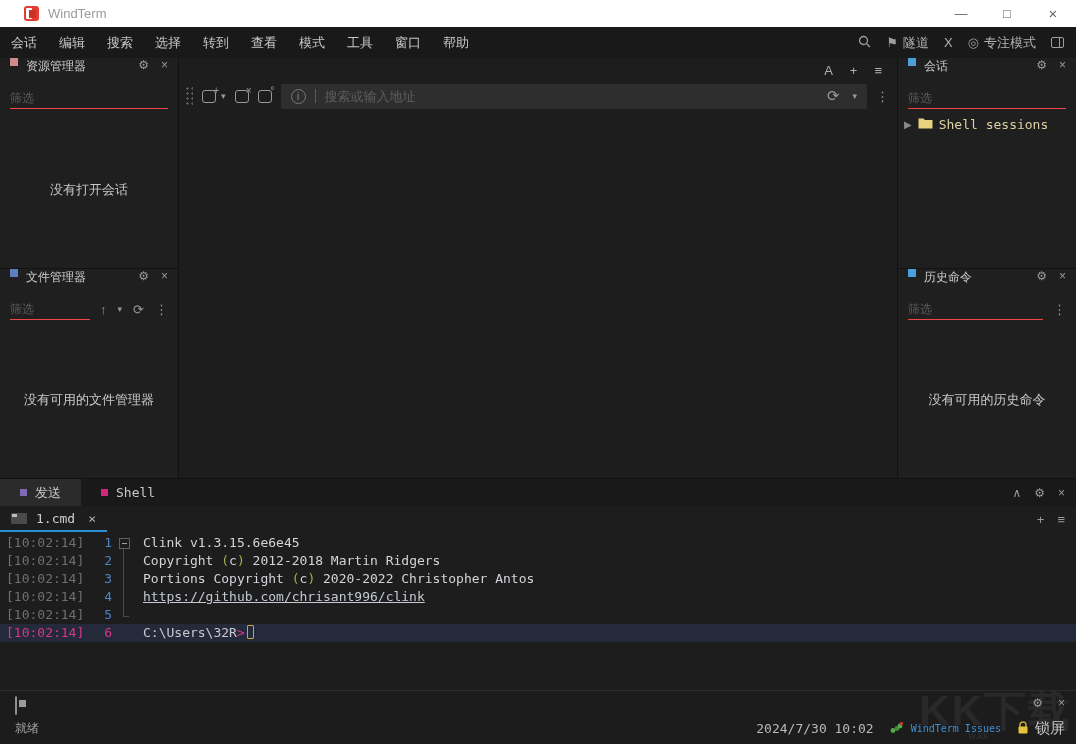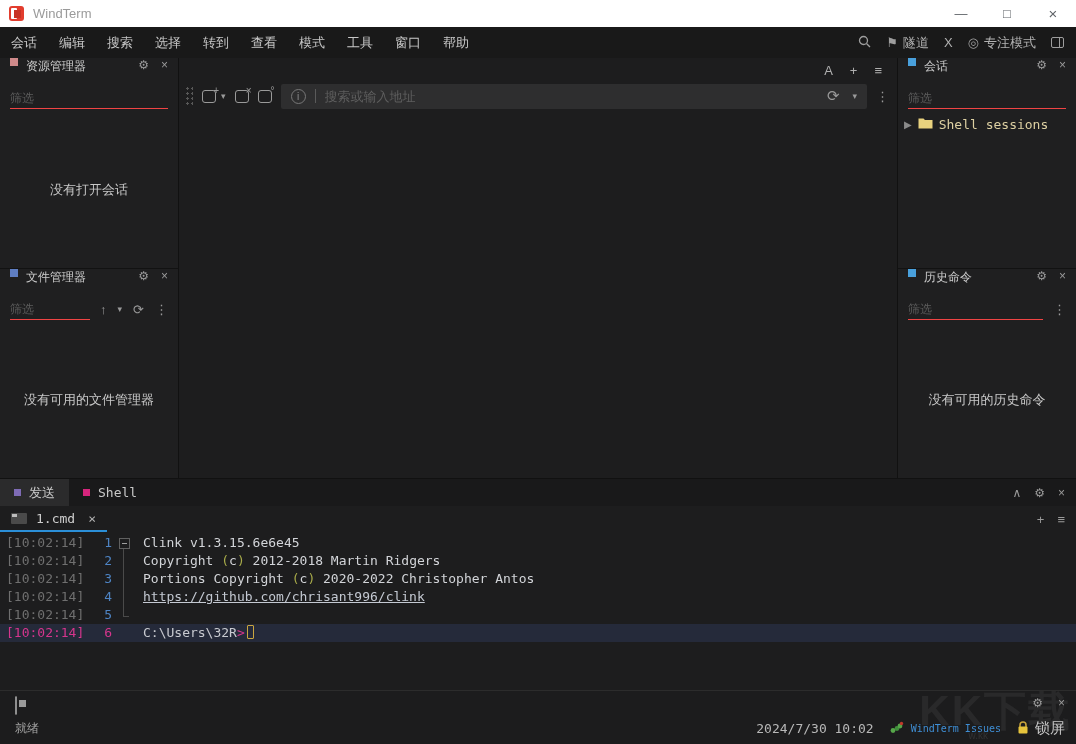--- a/index.html
+++ b/index.html
@@ -1,21 +1,21 @@
 <!DOCTYPE html>
 <html><head>
 <meta charset="utf-8">
 <style>
   * { margin:0; padding:0; box-sizing:border-box; }
   html,body { width:1076px; height:744px; overflow:hidden; background:#1d1d1e;
               font-family:"Liberation Sans", sans-serif; }
   .app { width:1076px; height:744px; display:flex; flex-direction:column; position:relative; }
 
   
-  .titlebar { height:27px; background:#ffffff; display:flex; align-items:center; padding-left:9px; flex:none; }
+  .titlebar { height:27px; background:#ffffff; display:flex; align-items:center; padding-left:24px; flex:none; }
   .logo { width:15px; height:15px; background:#e23d2e; border-radius:3px; position:relative; flex:none; }
   .logo::before { content:''; position:absolute; left:2px; top:2px; width:6px; height:11px; background:#ffffff; border-radius:1px; }
   .logo::after { content:''; position:absolute; left:5px; top:4px; width:7px; height:8px; background:#c83325; }
   .title-text { color:#9a9a9a; font-size:13px; margin-left:9px; }
   .win-controls { margin-left:auto; display:flex; height:100%; }
   .win-btn { width:46px; height:100%; display:flex; align-items:center; justify-content:center; color:#5f6368; font-size:13px; }
 
   
   .menubar { height:31px; background:#191919; display:flex; align-items:center; color:#c8c8c8; font-size:13px; flex:none; }
   .menu-items { display:flex; height:100%; align-items:center; }
@@ -69,21 +69,21 @@
   .sep-bar { width:1px; height:14px; background:#5a5a5a; flex:none; }
   .addr-input { flex:1; background:transparent; border:none; outline:none; color:#cccccc; font-size:13px; min-width:0; }
   .addr-input::placeholder { color:#5e5e5e; }
   .sf-icons { display:flex; align-items:center; gap:13px; color:#9a9a9a; font-size:13px; }
   .center-body { flex:1; background:#1d1d1e; }
 
   
   .bottom { height:212px; border-top:1px solid #111; display:flex; flex-direction:column; background:#1d1d1e; flex:none; }
   .bottom-tabs-row { height:27px; background:#19191a; display:flex; align-items:stretch; flex:none; }
   .bottom-tabs { display:flex; }
-  .btab { display:flex; align-items:center; gap:8px; padding:0 14px;
+  .btab { display:flex; align-items:center; gap:8px; padding:0 20px;
           font-family:"DejaVu Sans Mono", monospace; font-size:13px; color:#c8c8c8; }
   .btab.active { background:#2b2b2c; }
   .bt-icons { margin-left:auto; display:flex; align-items:center; gap:13px; padding-right:11px; color:#9a9a9a; font-size:12px; }
   .term-tabs-row { height:26px; display:flex; align-items:stretch; flex:none; }
   .ttab { display:flex; align-items:center; gap:9px; padding:0 11px; min-width:105px;
           border-bottom:2px solid #2b8fd8; font-family:"DejaVu Sans Mono", monospace; font-size:13px; color:#cfcfcf; }
   .cmd-icon { width:16px; height:11px; background:#4a4a4a; border-radius:1px; position:relative; flex:none; }
   .cmd-icon::before { content:''; position:absolute; left:1px; top:1px; width:5px; height:3px; background:#bdbdbd; }
   .ttab-close { color:#b5b5b5; font-size:13px; margin-left:4px; }
   .tt-icons { margin-left:auto; display:flex; align-items:center; gap:13px; padding-right:11px; color:#9a9a9a; font-size:13px; }

